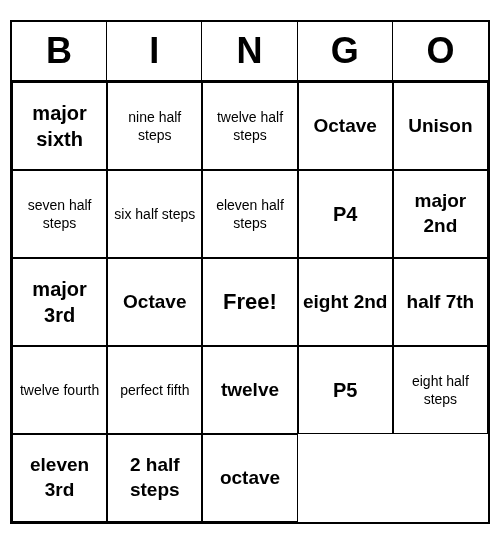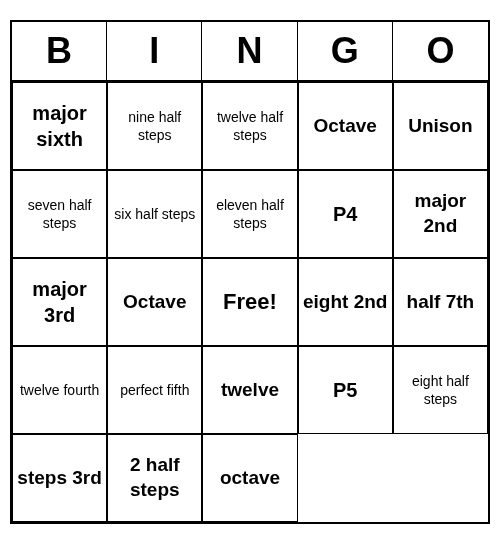--- a/index.html
+++ b/index.html
@@ -83,17 +83,17 @@
       <div class="bingo-cell large-text">major 3rd</div>
       <div class="bingo-cell medium-text">Octave</div>
       <div class="bingo-cell free">Free!</div>
       <div class="bingo-cell medium-text">eight 2nd</div>
       <div class="bingo-cell medium-text">half 7th</div>
       <div class="bingo-cell">twelve fourth</div>
       <div class="bingo-cell">perfect fifth</div>
       <div class="bingo-cell medium-text">twelve</div>
       <div class="bingo-cell large-text">P5</div>
       <div class="bingo-cell">eight half steps</div>
-      <div class="bingo-cell medium-text">steps 3rd</div>
+      <div class="bingo-cell medium-text">eleven 3rd</div>
       <div class="bingo-cell medium-text">2 half steps</div>
       <div class="bingo-cell medium-text">octave</div>
     </div>
 </div>
 
 </body></html>

